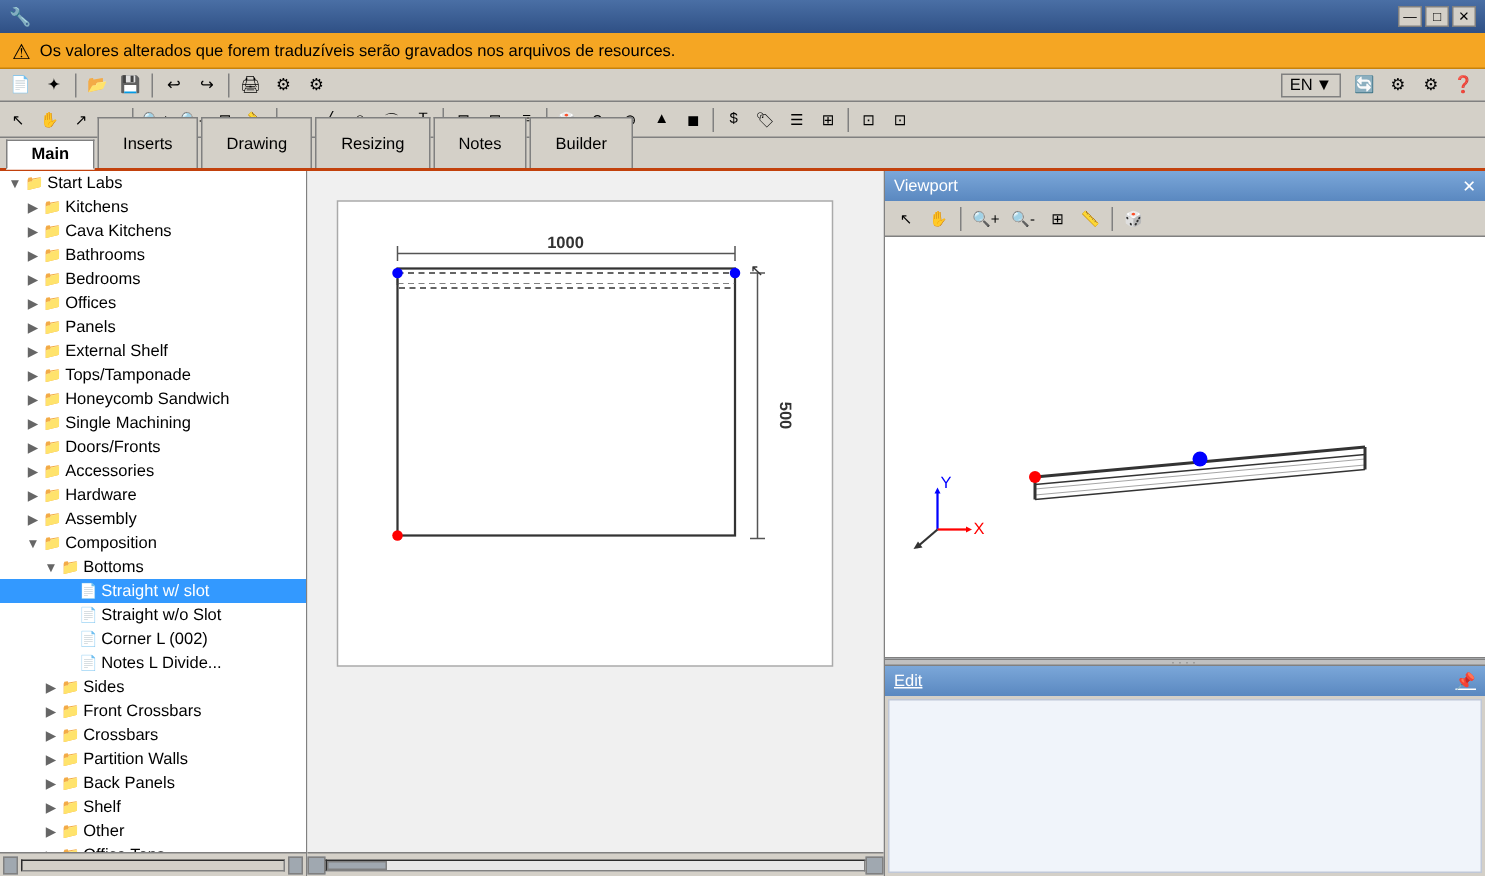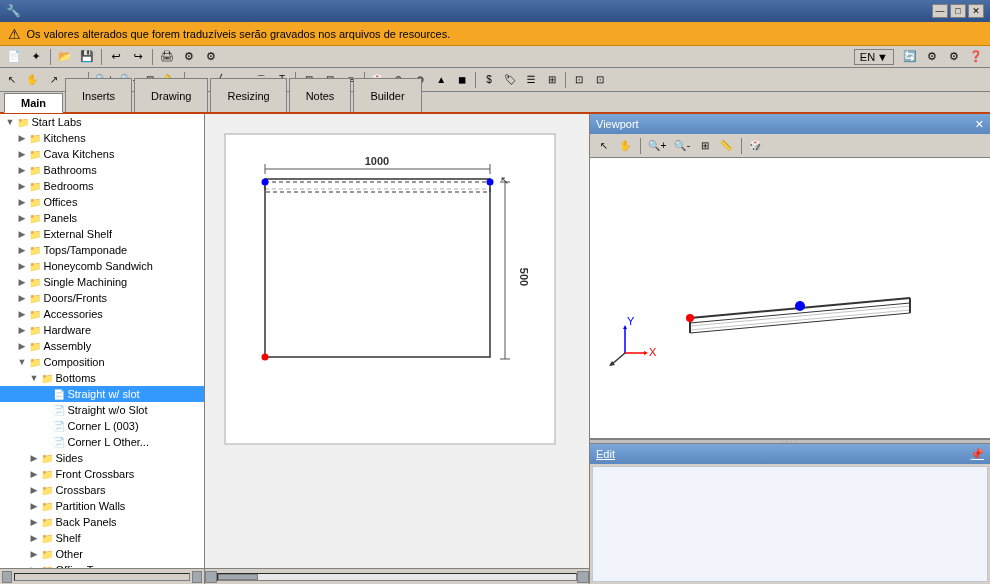--- a/index.html
+++ b/index.html
@@ -441,26 +441,26 @@
         <span class="tree-label">Straight w/ slot</span>
       </div>
       <div class="tree-item indent-4">
         <span class="tree-expander"></span>
         <span class="tree-icon">📄</span>
         <span class="tree-label">Straight w/o Slot</span>
       </div>
       <div class="tree-item indent-4">
         <span class="tree-expander"></span>
         <span class="tree-icon">📄</span>
-        <span class="tree-label">Corner L (003)</span>
+        <span class="tree-label">Corner L (002)</span>
       </div>
       <div class="tree-item indent-4">
         <span class="tree-expander"></span>
         <span class="tree-icon">📄</span>
-        <span class="tree-label">Corner L Other...</span>
+        <span class="tree-label">Notes L Divide...</span>
       </div>
       <div class="tree-item indent-3">
         <span class="tree-expander">▶</span>
         <span class="tree-icon tree-folder-icon">📁</span>
         <span class="tree-label">Sides</span>
       </div>
       <div class="tree-item indent-3">
         <span class="tree-expander">▶</span>
         <span class="tree-icon tree-folder-icon">📁</span>
         <span class="tree-label">Front Crossbars</span>

